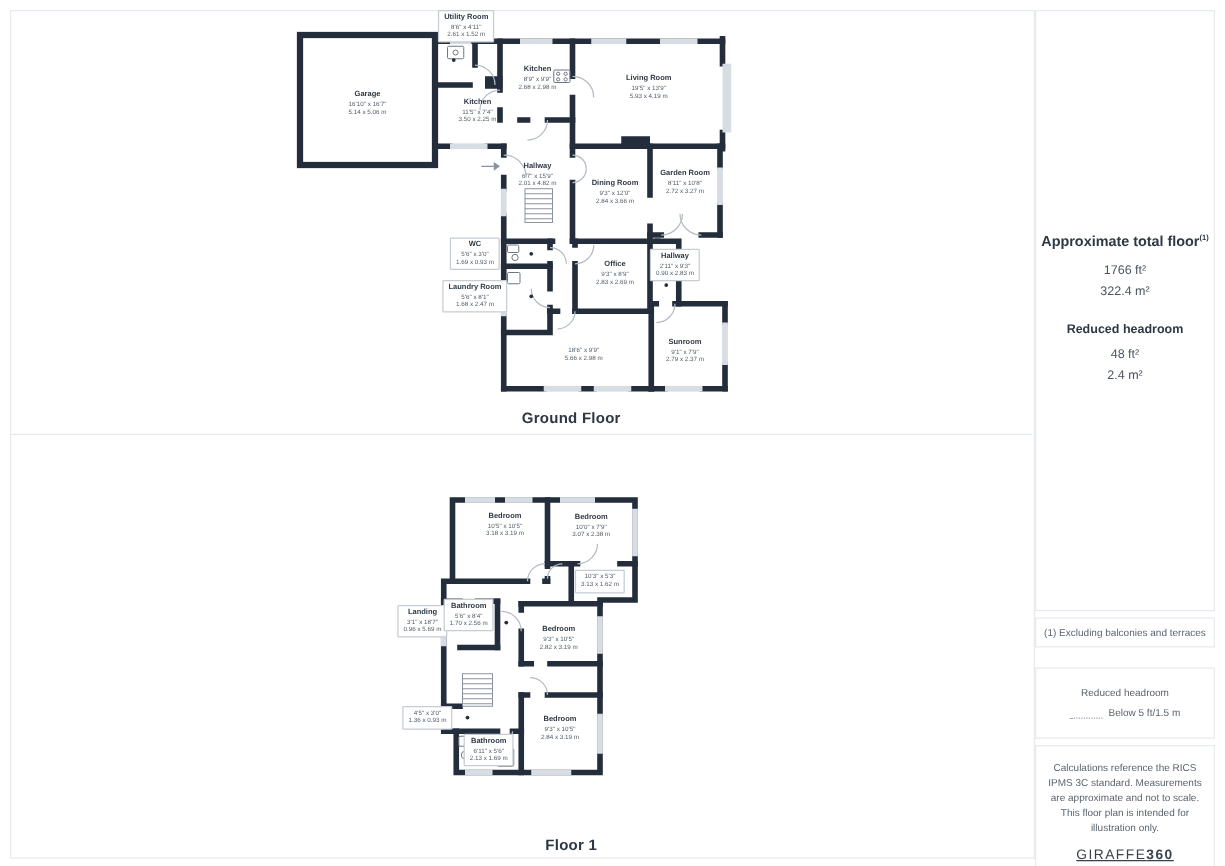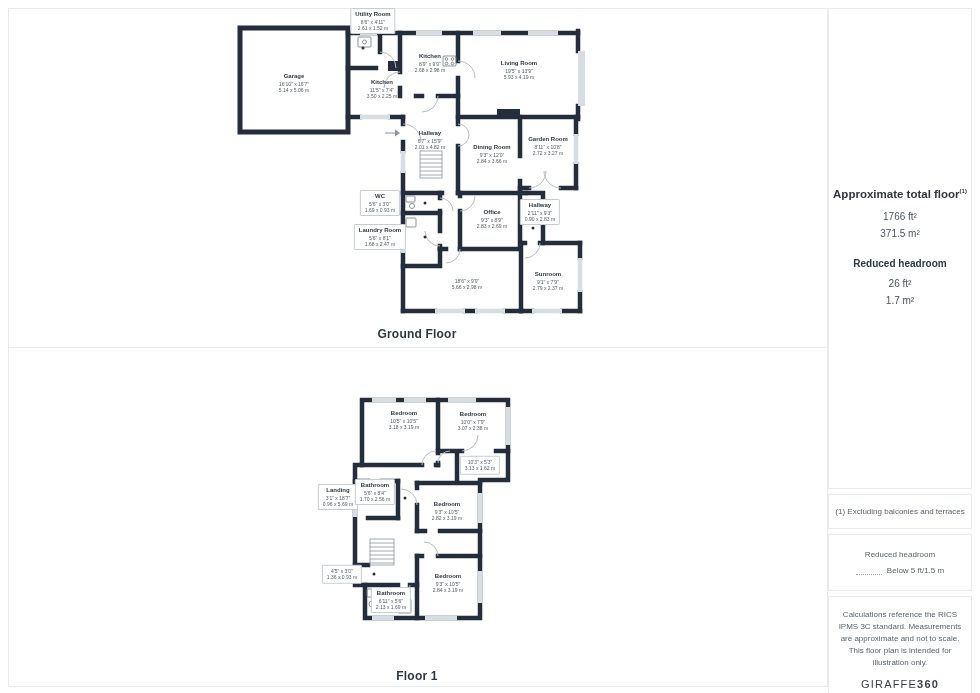--- a/index.html
+++ b/index.html
@@ -1,40 +1,40 @@
 <!DOCTYPE html>
 <html><head>
 <meta charset="utf-8">
 <style>
   html,body{margin:0;padding:0;background:#ffffff;}
   body{font-family:"Liberation Sans","DejaVu Sans",sans-serif;color:#2e3844;}
   .page{position:relative;width:980px;height:693px;background:#fff;overflow:hidden;}
   .main-panel{position:absolute;left:8px;top:8px;width:818px;height:677px;border:1px solid #e7eaee;background:#fff;}
   .floor-divider{position:absolute;left:8px;top:347px;width:818px;height:0;border-top:1px solid #e7eaee;}
-  .floor-title{position:absolute;width:818px;left:8px;text-align:center;font-size:12px;font-weight:bold;color:#2e3844;letter-spacing:.2px;}
+  .floor-title{position:absolute;width:818px;left:8px;text-align:center;font-size:12px;font-weight:bold;color:#2e3844;letter-spacing:.2px;padding-left:40px;}
   .floor-title.gf{top:327px;}
   .floor-title.f1{top:669px;}
   .plan{position:absolute;}
   .plan svg{position:absolute;left:0;top:0;}
   .room-label{position:absolute;transform:translate(-50%,-50%);text-align:center;white-space:nowrap;line-height:1.25;z-index:3;}
   .room-label .rname{font-size:6px;font-weight:bold;color:#2e3844;}
   .room-label .rdim{font-size:5px;color:#525c68;}
   .room-label.boxed{background:#fff;border:1px solid #c6ccd4;border-radius:1px;padding:2px 4px;}
   .sidebar-card{position:absolute;left:828px;width:144px;border:1px solid #e7eaee;background:#fff;box-sizing:border-box;}
   .card-area{top:8px;height:481px;display:flex;flex-direction:column;justify-content:center;align-items:center;text-align:center;}
   .card-area .big-title{font-size:11.5px;font-weight:bold;color:#2e3844;margin-bottom:8px;}
   .card-area .big-title sup{font-size:6px;}
   .card-area .val{font-size:10px;color:#4a5460;margin:3px 0;}
   .card-area .sub-title{font-size:10px;font-weight:bold;color:#2e3844;margin:16px 0 6px 0;}
-  .card-note{top:494px;height:35px;display:flex;align-items:center;justify-content:center;text-align:center;font-size:8px;color:#5a6470;padding:0 6px;}
+  .card-note{top:494px;height:24px;display:flex;align-items:center;justify-content:center;text-align:center;font-size:8px;color:#5a6470;padding:0 6px;}
   .card-legend{top:534px;height:57px;display:flex;flex-direction:column;align-items:center;justify-content:center;font-size:8px;color:#5a6470;gap:7px;}
   .legend-row{display:flex;align-items:flex-end;gap:5px;}
   .dash{display:inline-block;width:26px;height:0;border-top:1.5px dotted #9aa2ad;}
   .card-disclaimer{top:596px;height:110px;display:flex;flex-direction:column;align-items:center;justify-content:center;text-align:center;font-size:8px;color:#5a6470;padding:4px 8px;line-height:1.5;}
-  .brand{margin-top:7px;font-size:11px;letter-spacing:1.2px;color:#38414d;}
+  .brand{margin-top:7px;font-size:11px;letter-spacing:1.2px;color:#38414d;text-decoration:underline;}
   .brand .b360{font-weight:bold;}
 </style>
 </head>
 <body>
 
 <div class="page">
 
   <div class="main-panel"></div>
   <div class="floor-divider"></div>
 
@@ -314,24 +314,24 @@
         <div class="rname">Bathroom</div>
         <div class="rdim">6'11" x 5'6"</div>
         <div class="rdim">2.13 x 1.69 m</div>
       </div>
     </div>
   <div class="floor-title f1">Floor 1</div>
 
   <div class="sidebar-card card-area">
     <div class="big-title"><span>Approximate total floor</span><sup>(1)</sup></div>
     <div class="val">1766 ft²</div>
-    <div class="val">371.5 m²</div>
+    <div class="val">322.4 m²</div>
     <div class="sub-title">Reduced headroom</div>
-    <div class="val">26 ft²</div>
-    <div class="val">1.7 m²</div>
+    <div class="val">48 ft²</div>
+    <div class="val">2.4 m²</div>
   </div>
 
   <div class="sidebar-card card-note">
     <span>(1) Excluding balconies and terraces</span>
   </div>
 
   <div class="sidebar-card card-legend">
     <span>Reduced headroom</span>
     <span class="legend-row">
       <span class="dash"></span>

